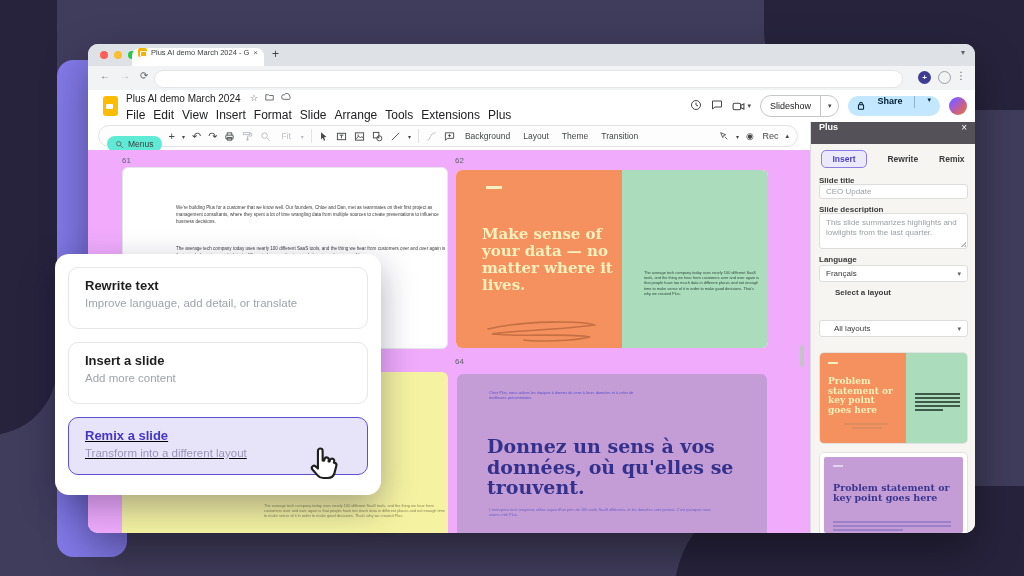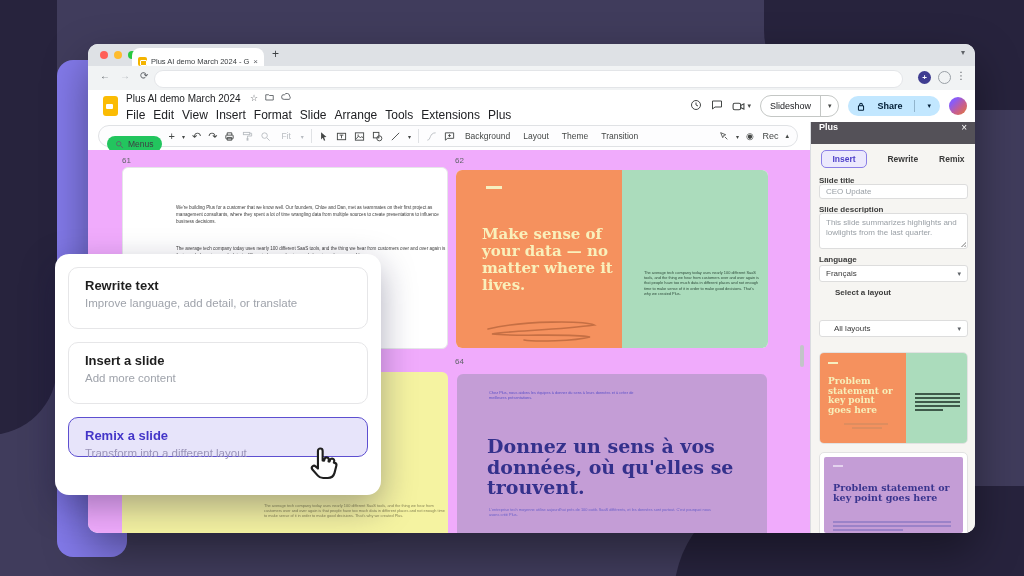--- a/index.html
+++ b/index.html
@@ -12,21 +12,21 @@
   .blob1{left:-80px;top:-80px;width:137px;height:515px;border-radius:0 0 70px 70px;}
   .blob2{right:-60px;top:-70px;width:320px;height:180px;border-radius:0 0 0 80px;}
   .blob3{right:-80px;bottom:-110px;width:430px;height:200px;border-radius:110px 0 0 0;}
   .purplebar{position:absolute;left:57px;top:60px;width:70px;height:497px;background:#837AEA;border-radius:16px;}
   
   .win{position:absolute;left:88px;top:44px;width:887px;height:489px;background:#fff;border-radius:10px;
        overflow:hidden;box-shadow:0 18px 45px rgba(0,0,0,.4);}
   .tabbar{position:absolute;left:0;top:0;width:100%;height:22px;background:#DEE1E5;}
   .dot{width:8px;height:8px;border-radius:50%;margin-right:6px;}
   .tab{position:absolute;left:44px;top:4px;width:132px;height:18px;background:#fff;border-radius:8px 8px 0 0;
-       display:flex;align-items:flex-end;padding:0 6px;box-sizing:border-box;}
+       display:flex;align-items:flex-start;padding:0 6px;box-sizing:border-box;}
   .tab .fav{width:9px;height:9px;background:#F4B400;border-radius:2px;margin-right:4px;position:relative;flex:none;}
   .tab .fav:after{content:"";position:absolute;left:2px;top:2.5px;width:5px;height:4px;border:1px solid #fff;border-radius:1px;}
   .tab .lbl{font-size:7.5px;color:#3C4043;white-space:nowrap;overflow:hidden;flex:1;}
   .tab .x{font-size:8px;color:#5F6368;margin-left:3px;}
   .newtab{position:absolute;left:184px;top:3px;font-size:12px;color:#3C4043;}
   .tschev{position:absolute;right:10px;top:4px;font-size:8px;color:#5F6368;}
   .urlrow{position:absolute;left:0;top:22px;width:100%;height:24px;background:#F1F3F4;border-bottom:1px solid #E4E6E9;}
   .navic{font-size:10px;color:#5F6368;margin-right:10px;}
   .navic.dis{color:#B6BABF;}
   .omni{position:absolute;left:66px;top:4px;right:72px;height:16px;background:#fff;border:1px solid #E3E5E8;border-radius:9px;}
@@ -39,50 +39,50 @@
   .slidesico:after{content:"";position:absolute;left:3px;top:8px;width:7px;height:5px;background:#fff;border-radius:1px;}
   .doctitle{position:absolute;left:38px;top:3px;font-size:10px;color:#202124;}
   .dticons{position:absolute;left:162px;top:3px;font-size:9px;color:#5F6368;display:flex;gap:7px;align-items:center;}
   .menurow{position:absolute;left:38px;top:18px;display:flex;gap:8px;}
   .mi{font-size:12px;color:#202124;}
   .hright{position:absolute;right:8px;top:5px;display:flex;align-items:center;gap:9px;}
   .pillbtn{height:20px;border:1px solid #C4C7C5;border-radius:11px;display:flex;align-items:center;background:#fff;}
   .pillbtn .seg{padding:0 9px;font-size:9px;color:#202124;}
   .pillbtn .sep{width:1px;height:20px;background:#C4C7C5;}
   .pillbtn .car{padding:0 7px;font-size:7px;color:#444746;}
-  .sharebtn{height:20px;background:#C2E7FF;border-radius:11px;display:flex;align-items:center;gap:12px;padding:0 9px;}
+  .sharebtn{height:20px;background:#C2E7FF;border-radius:11px;display:flex;align-items:flex-start;gap:12px;padding:0 9px;}
   .sharebtn .slb{font-size:9px;font-weight:bold;color:#001D35;}
   .sharebtn .sep{width:1px;height:12px;background:rgba(0,29,53,.25);}
   .sharebtn .car{font-size:7px;color:#001D35;}
   .avatar{width:18px;height:18px;border-radius:50%;background:linear-gradient(135deg,#8A5CF6 25%,#C75E8F 60%,#E0763F 95%);}
   .tbrow{position:absolute;left:0;top:78px;width:100%;height:28px;background:#fff;}
   .tbpill{position:absolute;left:10px;top:3px;width:700px;height:22px;background:#FDFDFE;border:1px solid #E0E2E5;
           border-radius:11px;display:flex;align-items:center;padding:0 8px;box-sizing:border-box;gap:7px;}
-  .menuspill{display:flex;align-items:center;gap:4px;background:#22c55e;border-radius:10px;height:16px;padding:0 8px;margin-top:16px;}
+  .menuspill{display:flex;align-items:center;gap:4px;background:#5eead4;border-radius:10px;height:16px;padding:0 8px;margin-top:16px;}
   .menuspill span{font-size:8.5px;color:#3C4043;}
   .ti{font-size:9px;color:#444746;display:inline-flex;align-items:center;}
   .ti.gray{color:#B8BCC1;}
   .ti svg{display:block;}
   .tdiv{width:1px;height:14px;background:#E0E2E5;}
   .tbl{font-size:8.5px;color:#444746;padding:0 3px;}
   .tbright{margin-left:auto;display:flex;align-items:center;gap:7px;}
   .canvas{position:absolute;left:0;top:106px;width:722px;height:383px;background:#f0abfc;overflow:hidden;}
   .snum{position:absolute;font-size:8px;color:#5F6368;}
   .slide{position:absolute;background:#fff;border:1px solid #E5E6E8;border-radius:6px;box-sizing:border-box;overflow:hidden;}
   .micro{position:absolute;color:#404040;}
   .serifh{font-family:"DejaVu Serif","Liberation Serif",serif;font-weight:bold;}
   .scrollthumb{position:absolute;width:4px;border-radius:2px;background:#C2C4C8;}
   
   .popup{position:absolute;left:55px;top:254px;width:326px;height:241px;background:#fff;border-radius:14px;
          box-shadow:0 12px 34px rgba(20,16,60,.35);z-index:50;box-sizing:border-box;padding:13px;}
   .pcard{border:1px solid #E6E6E8;border-radius:10px;background:#fff;padding:10px 16px;box-sizing:border-box;
          height:62px;margin-bottom:13px;}
   .pcard .t{font-size:13px;font-weight:bold;color:#1E1E1E;margin-bottom:4px;}
   .pcard .s{font-size:11.5px;color:#9FA3AB;}
-  .pcard.sel{background:#E7E4FA;border:1.6px solid #5D4FD0;height:40px;}
+  .pcard.sel{background:#E7E4FA;border:1.6px solid #5D4FD0;height:58px;text-decoration:underline;}
   .pcard.sel .t{color:#4335C8;}
   .pcard.sel .s{color:#9A94B8;}
   .handcur{position:absolute;left:306px;top:445px;z-index:60;}
   
   .panel{position:absolute;left:722px;top:78px;width:165px;height:411px;background:#F6F5F2;
          border-left:1px solid #DADCE0;box-sizing:border-box;overflow:hidden;z-index:5;}
   .phead{position:absolute;left:0;top:0;width:100%;height:22px;background:#545158;color:#fff;
          display:flex;align-items:flex-start;padding:0 8px;box-sizing:border-box;}
   .phead .pt{font-size:9px;font-weight:bold;flex:1;}
   .phead .px{font-size:10px;}

